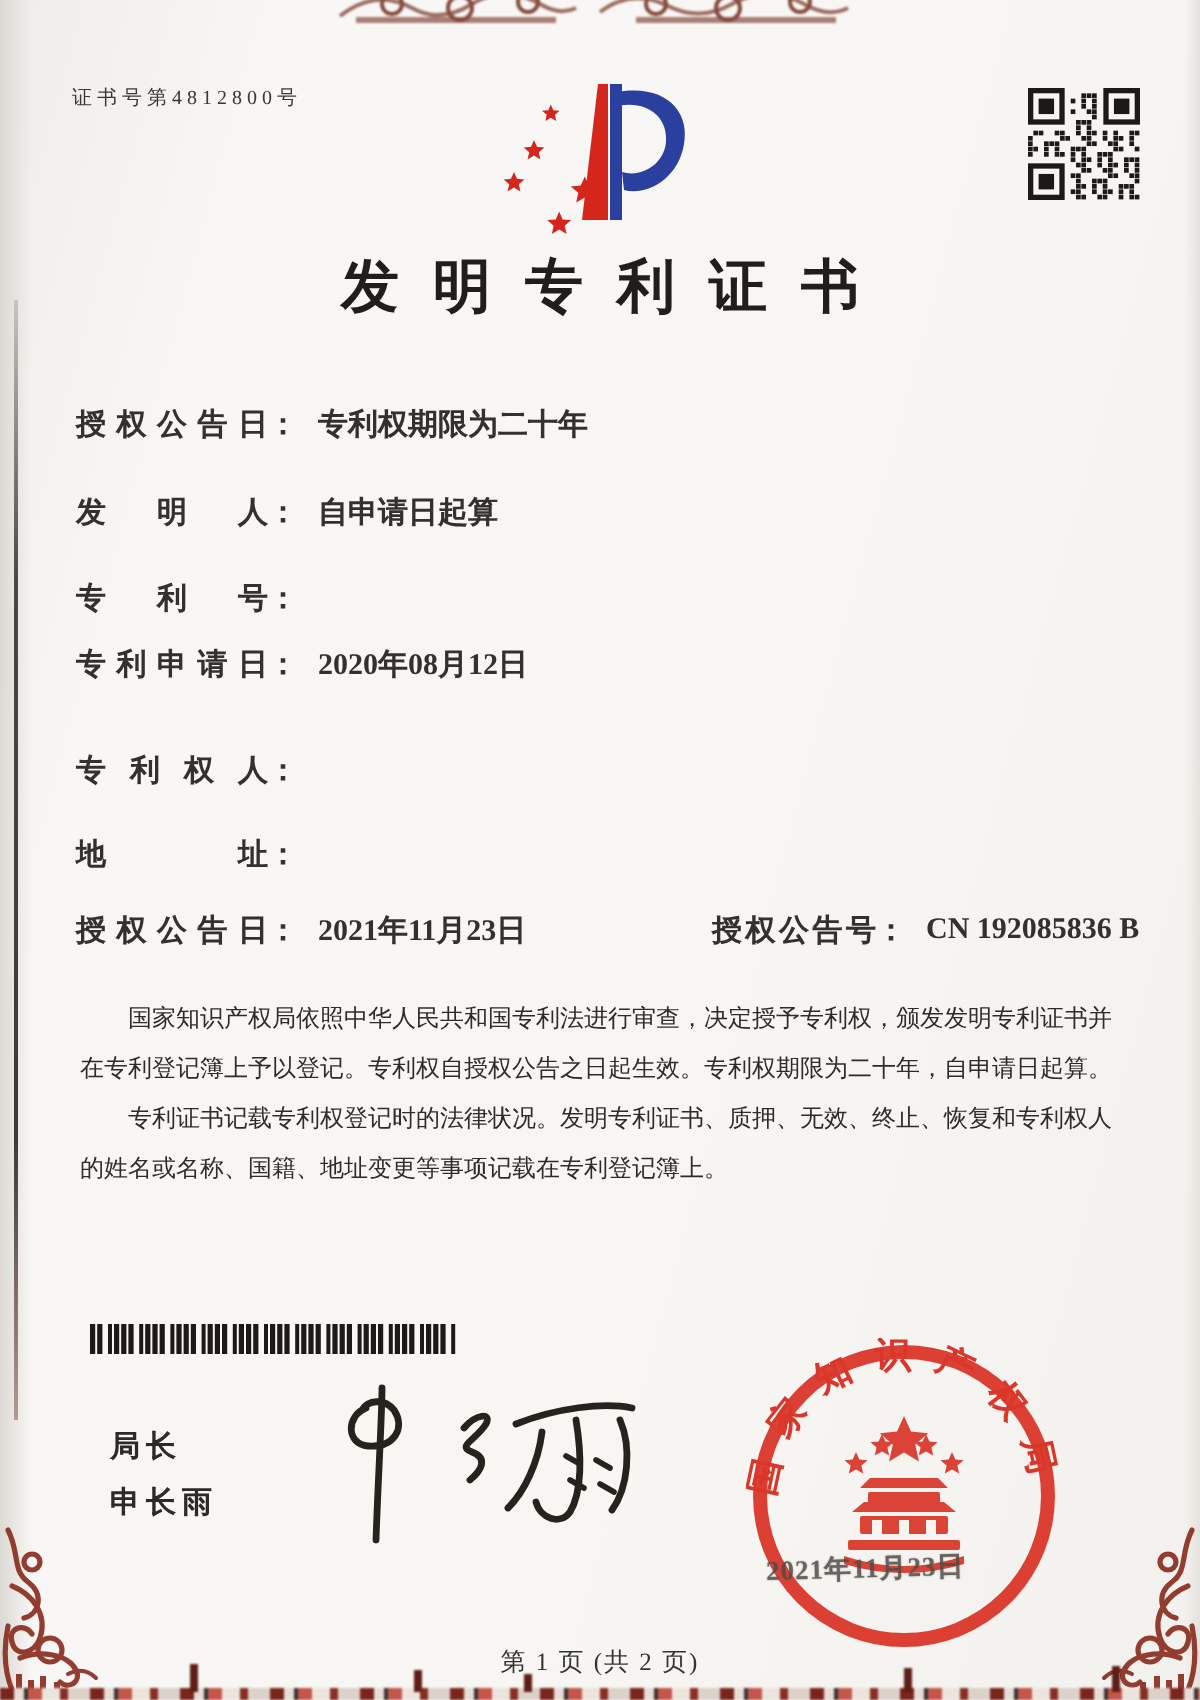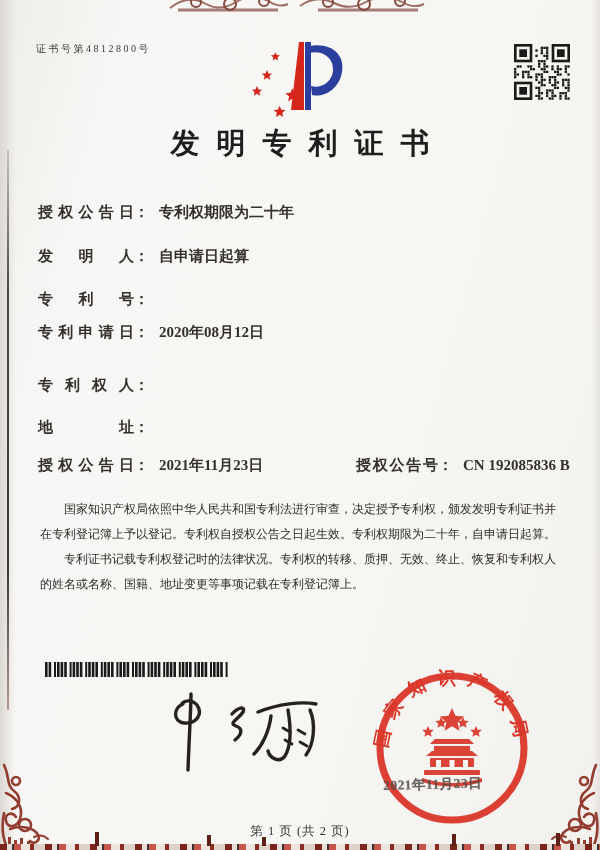--- a/index.html
+++ b/index.html
@@ -267,21 +267,21 @@
     <span class="field-value">2021年11月23日</span>
     <span class="grant-col2">
       <span class="field-label">授权公告号</span>
         <span class="field-colon">：</span>
       <span class="field-value">CN 192085836 B</span>
     </span>
   </div>
 
   <div class="body-text">
     <p>国家知识产权局依照中华人民共和国专利法进行审查，决定授予专利权，颁发发明专利证书并在专利登记簿上予以登记。专利权自授权公告之日起生效。专利权期限为二十年，自申请日起算。</p>
-    <p>专利证书记载专利权登记时的法律状况。专利权的转移、质押、无效、终止、恢复和专利权人的姓名或名称、国籍、地址变更等事项记载在专利登记簿上。</p>
+    <p>专利证书记载专利权登记时的法律状况。发明专利证书、质押、无效、终止、恢复和专利权人的姓名或名称、国籍、地址变更等事项记载在专利登记簿上。</p>
   </div>
 
   <svg class="barcode" width="185" height="16" viewBox="0 0 185 16">
     <g>
         <rect x="0" y="0" width="2.6" height="15" fill="#1c1a18"></rect>
         <rect x="3.6" y="0" width="2.6" height="15" fill="#1c1a18"></rect>
         <rect x="9" y="0" width="2" height="15" fill="#1c1a18"></rect>
         <rect x="12" y="0" width="2.6" height="15" fill="#1c1a18"></rect>
         <rect x="15.6" y="0" width="2.6" height="15" fill="#1c1a18"></rect>
         <rect x="19.2" y="0" width="2.6" height="15" fill="#1c1a18"></rect>
@@ -322,20 +322,24 @@
         <rect x="155.99999999999997" y="0" width="2.6" height="15" fill="#1c1a18"></rect>
         <rect x="159.59999999999997" y="0" width="2.6" height="15" fill="#1c1a18"></rect>
         <rect x="164.99999999999997" y="0" width="2" height="15" fill="#1c1a18"></rect>
         <rect x="167.99999999999997" y="0" width="2.6" height="15" fill="#1c1a18"></rect>
         <rect x="171.59999999999997" y="0" width="2.6" height="15" fill="#1c1a18"></rect>
         <rect x="175.19999999999996" y="0" width="2.6" height="15" fill="#1c1a18"></rect>
         <rect x="180.59999999999997" y="0" width="2" height="15" fill="#1c1a18"></rect>
       </g>
   </svg>
 
+  <div class="director">
+    <div>局长</div>
+    <div>申长雨</div>
+  </div>
 
   <svg class="signature" width="180" height="92" viewBox="0 0 180 92">
     <g fill="none" stroke="#26231f" stroke-width="3.4" stroke-linecap="round" stroke-linejoin="round">
       <path d="M33,6 C33,20 31,52 30,82"></path>
       <path d="M25,16 C15,20 15,34 26,35 C39,36 45,26 39,17 C34,11 26,12 23,17"></path>
       <path d="M74,26 C80,19 88,18 85,24 C80,32 70,35 78,38 C86,41 83,47 77,52"></path>
       <path d="M100,24 C120,16 144,13 158,16"></path>
       <path d="M113,28 C111,44 104,58 96,66"></path>
       <path d="M130,22 C133,40 133,58 127,68 C122,75 112,71 110,63"></path>
       <path d="M152,22 C158,36 156,56 148,67"></path>

